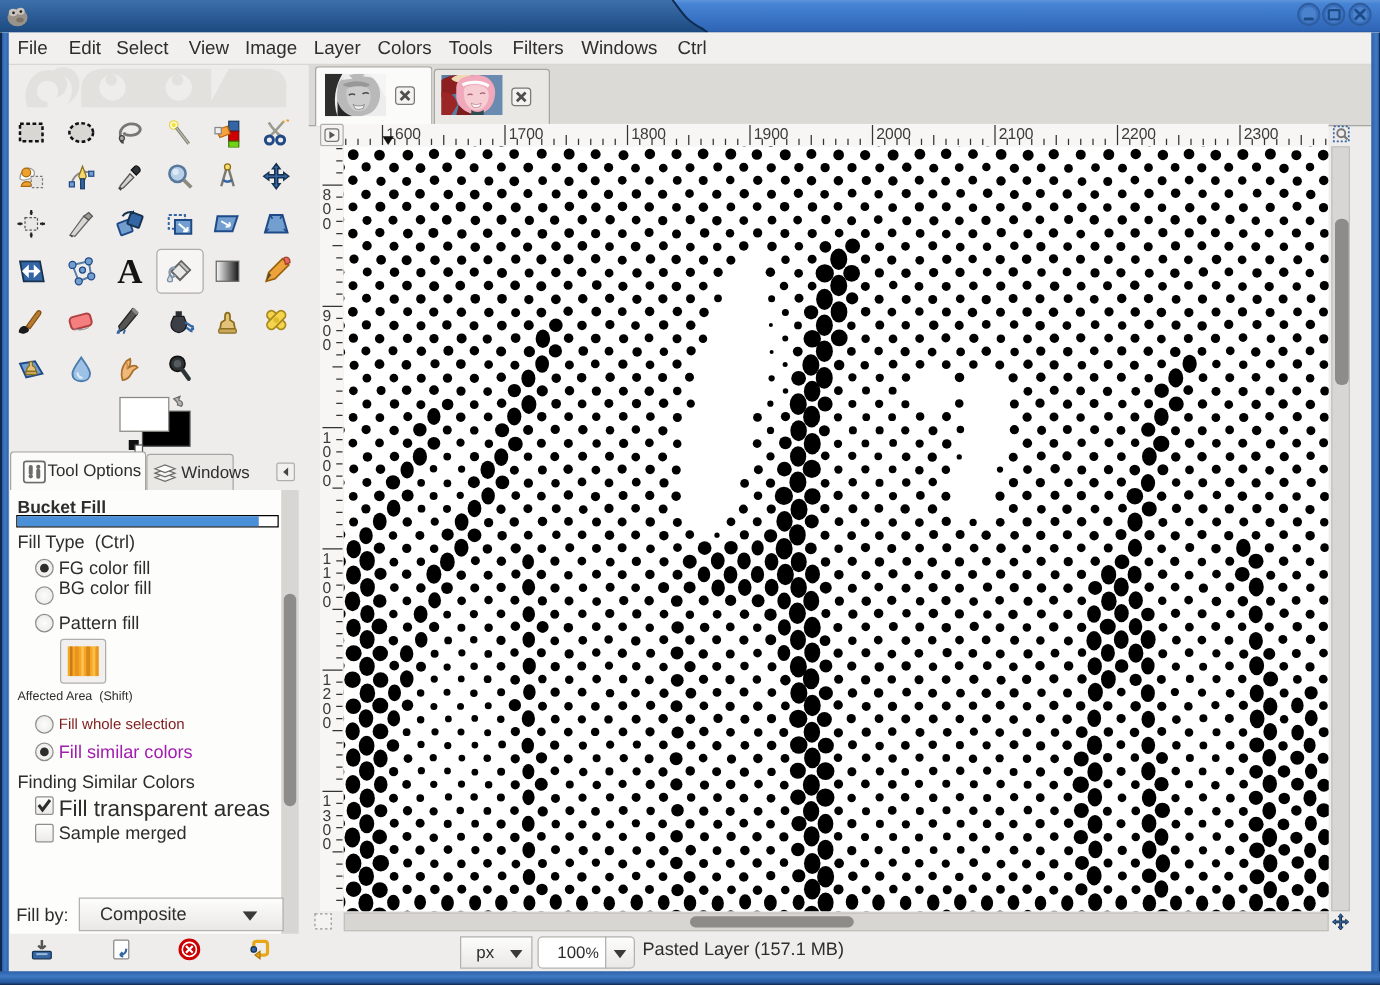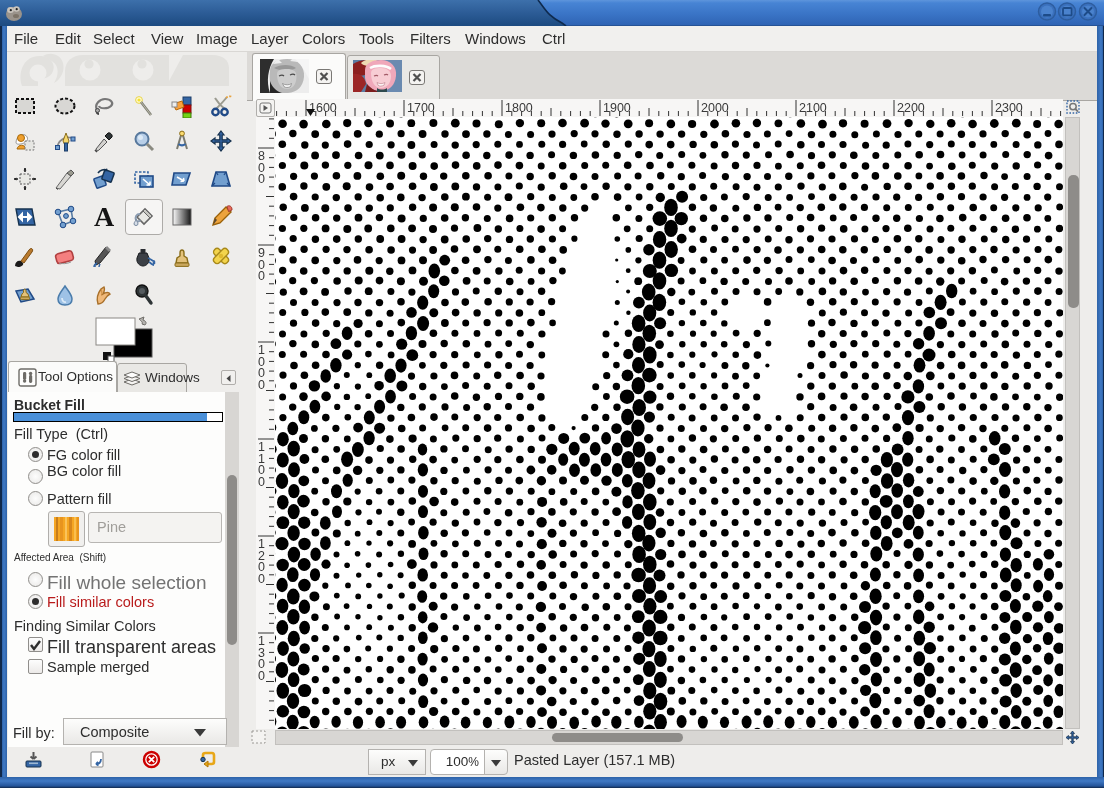--- a/index.html
+++ b/index.html
@@ -337,26 +337,25 @@
       <svg style="position:absolute;left:5px;top:5px" width="25" height="24" viewBox="0 0 25 24">
         <rect width="25" height="24" fill="#f5a623"></rect>
         <rect x="2" y="0" width="2" height="24" fill="#c87d1a"></rect>
         <rect x="6" y="0" width="3" height="24" fill="#e8941e"></rect>
         <rect x="11" y="0" width="2" height="24" fill="#fbc35a"></rect>
         <rect x="15" y="0" width="3" height="24" fill="#d8871c"></rect>
         <rect x="20" y="0" width="2" height="24" fill="#fbbf4e"></rect>
         <rect x="23" y="0" width="2" height="24" fill="#e8941e"></rect>
       </svg>
     </div>
-<div class="abs" style="left:81px;top:460px;width:134px;height:31px;background:#f4f3f1;border:1px solid #b8b6b3;border-radius:3px;font-size:14.5px;color:#a09e9a;padding:6px 0 0 8px">Pine</div>
 <div class="ptext" style="left:7px;top:500px;font-size:10px;color:#2d2d2d">Affected Area&nbsp; (Shift)</div>
 <div class="radio" style="left:21px;top:520px"></div>
-<div class="ptext" style="left:40px;top:520px;font-size:19px;color:#737373">Fill whole selection</div>
+<div class="ptext" style="left:40px;top:520px;font-size:12px;color:#7f1d1d">Fill whole selection</div>
 <div class="radio on" style="left:21px;top:542px"></div>
-<div class="ptext" style="left:40px;top:542px;font-size:14.5px;color:#b91c1c">Fill similar colors</div>
+<div class="ptext" style="left:40px;top:542px;font-size:14.5px;color:#a21caf">Fill similar colors</div>
 <div class="ptext" style="left:7px;top:566px;font-size:14.5px;color:#2d2d2d">Finding Similar Colors</div>
 <div class="check" style="left:21px;top:585px"><svg width="13" height="13" viewBox="0 0 13 13">
         <path d="M2 6 L5 10 L11 2" fill="none" stroke="#2d2d2d" stroke-width="2.4"></path>
       </svg></div>
 <div class="ptext" style="left:40px;top:585px;font-size:18px;color:#2d2d2d">Fill transparent areas</div>
 <div class="check" style="left:21px;top:607px"></div>
 <div class="ptext" style="left:40px;top:607px;font-size:14.5px;color:#2d2d2d">Sample merged</div>
 <div class="ptext" style="left:6px;top:673px;font-size:14.5px;color:#2d2d2d">Fill by:</div>
 <div class="abs gbtn" style="left:56px;top:666px;width:164px;height:27px">
       <div class="ptext" style="left:16px;top:5px">Composite</div>

